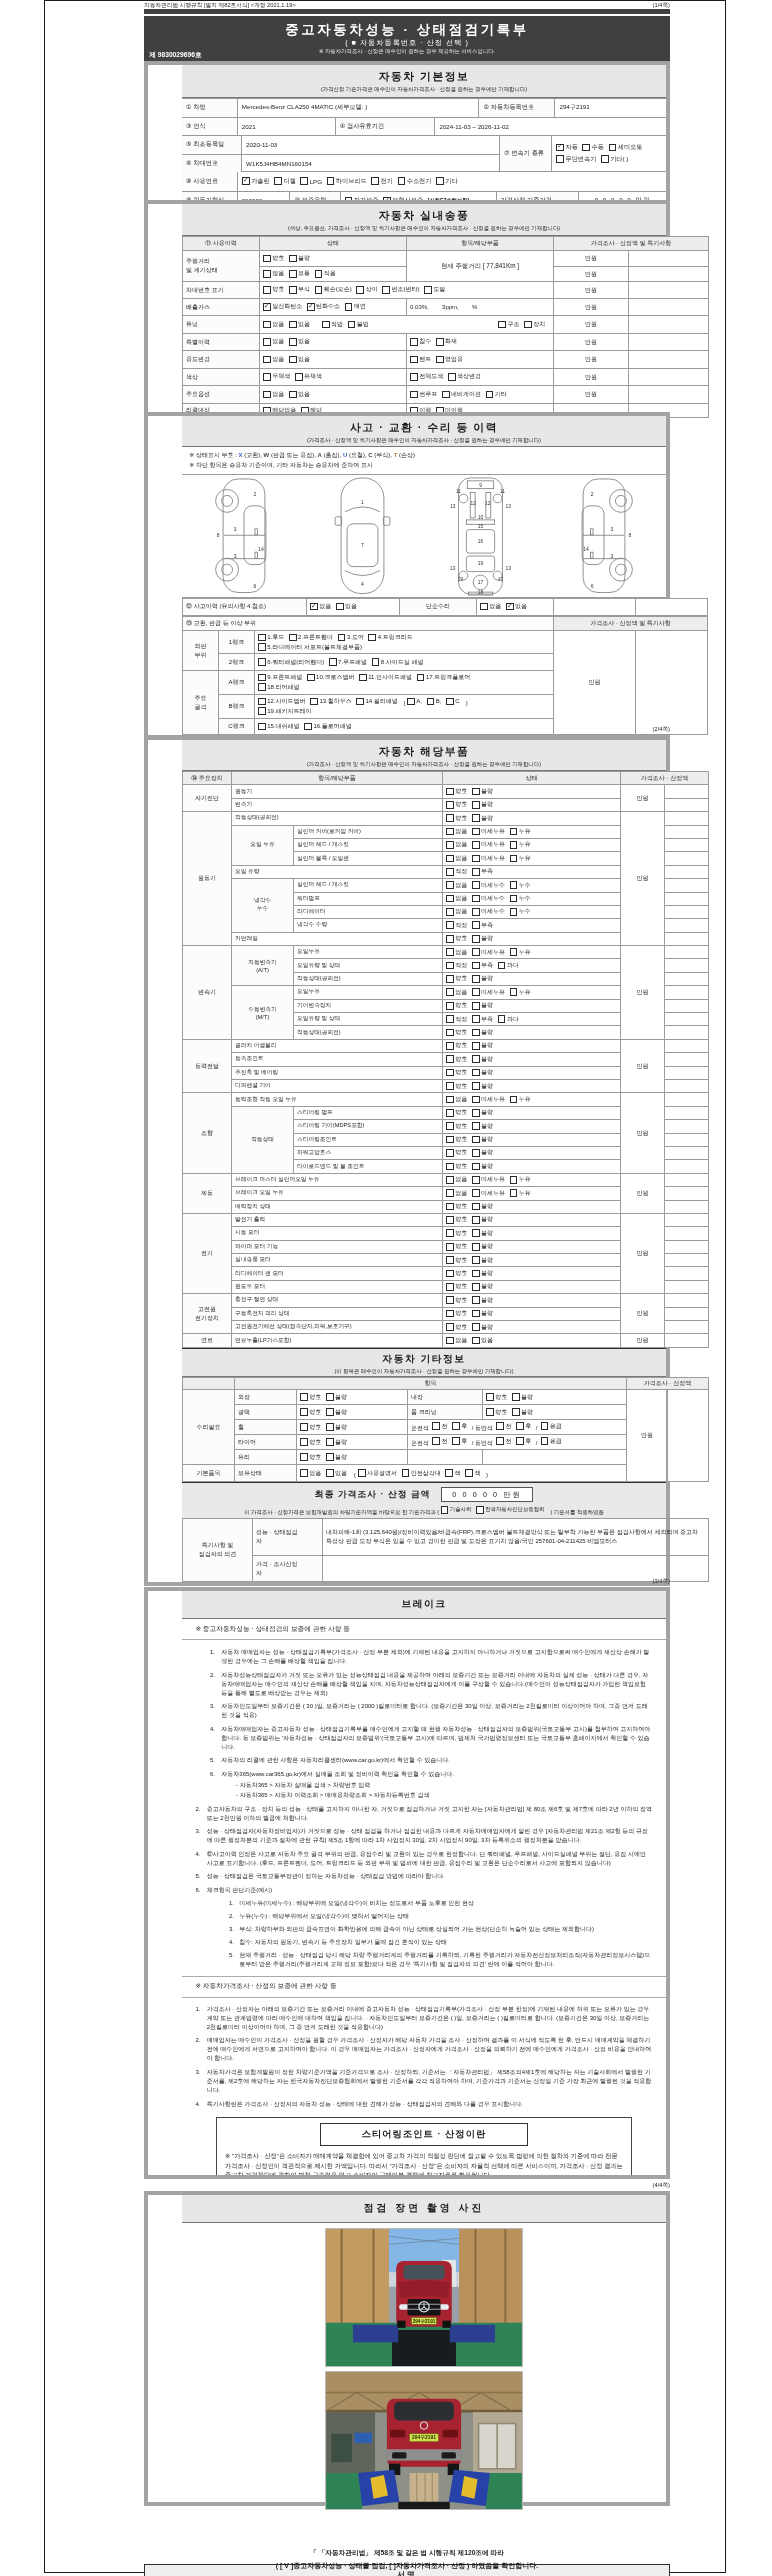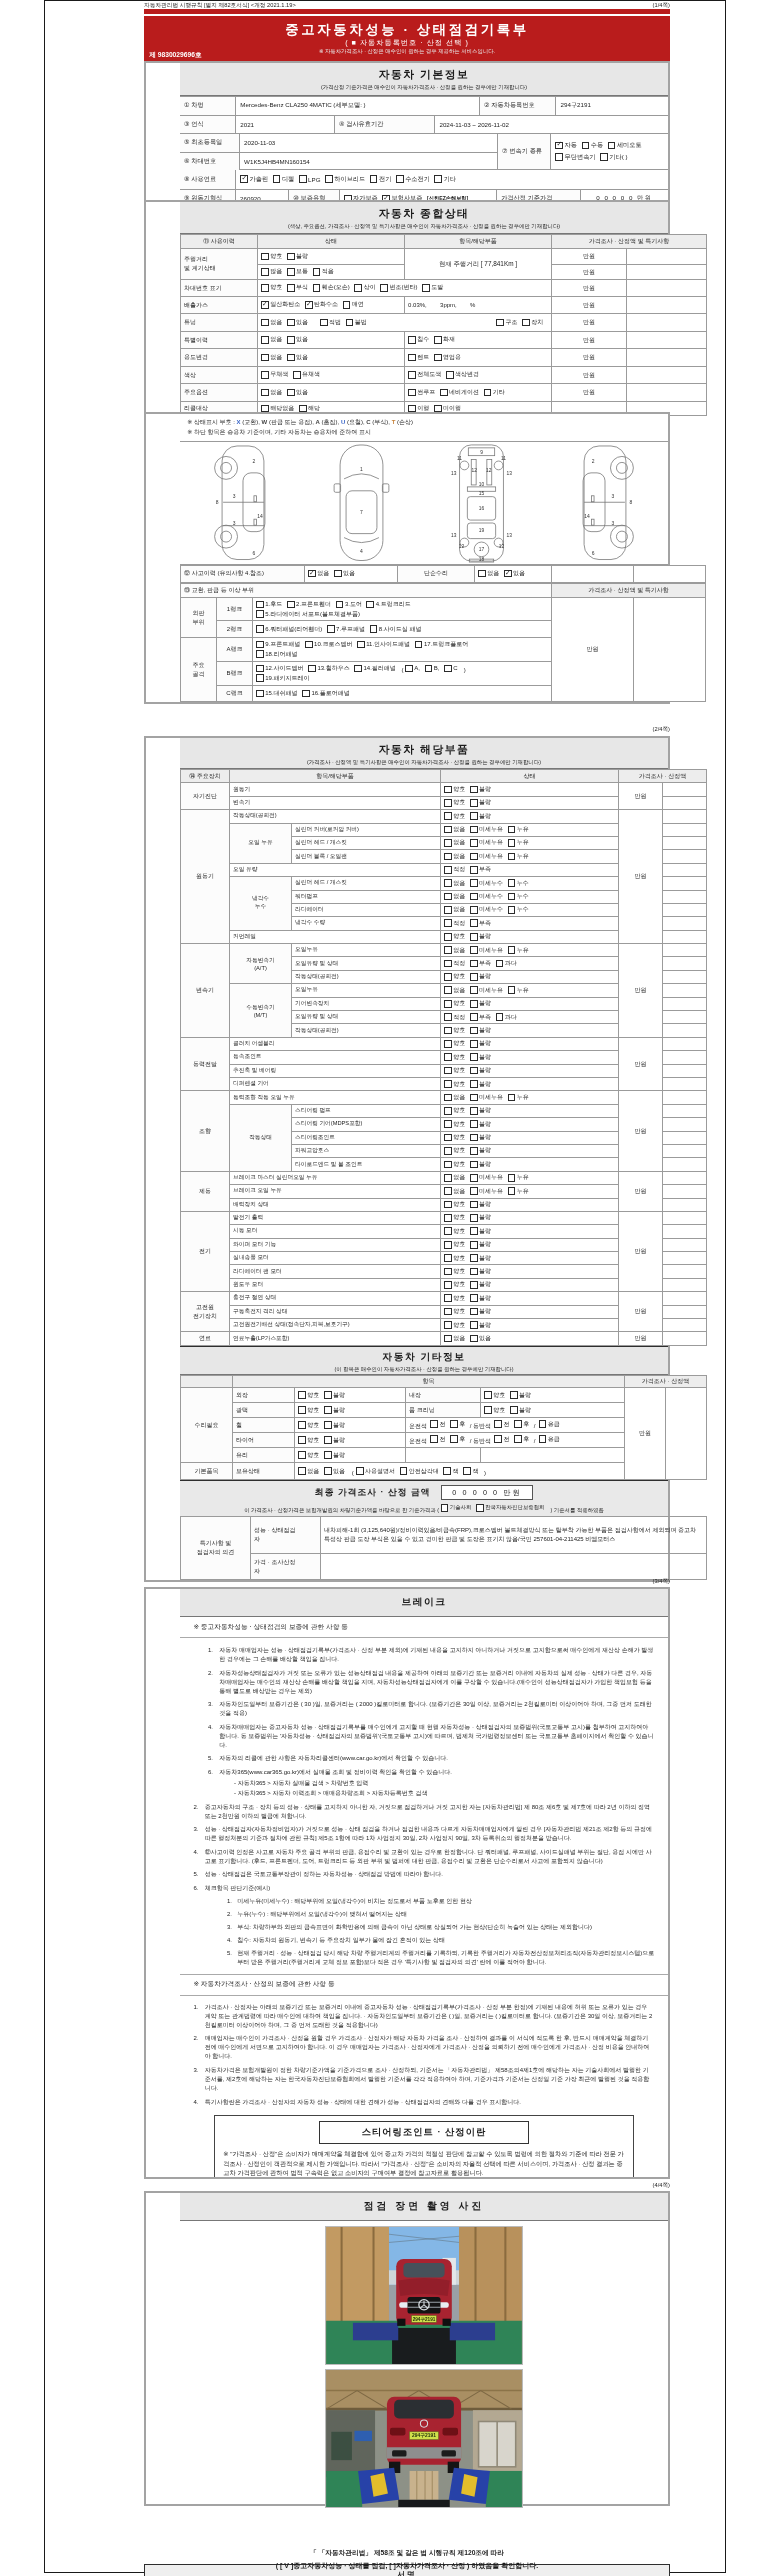--- a/index.html
+++ b/index.html
@@ -1,33 +1,33 @@
 <!DOCTYPE html>
 <html style="font-size:8.2px"><head>
 <meta charset="utf-8">
 <style>
   html,body{margin:0;padding:0;background:#fff;}
   body{width:773px;height:2576px;position:relative;font-family:"Liberation Sans","DejaVu Sans",sans-serif;color:#1c1c1c;overflow:hidden;}
   #page-border{position:absolute;left:44px;top:0;width:682px;height:2573px;border:1px solid #1a1a1a;box-sizing:border-box;}
   .blk{position:absolute;left:144px;width:526px;box-sizing:border-box;}
-  .sect{border:2px solid #a3a3a3;box-sizing:border-box;background:#fff;padding-left:34px;}
+  .sect{border:4px solid #a3a3a3;box-sizing:border-box;background:#fff;padding-left:34px;}
   .band{background:#e7e7e7;text-align:center;padding:4.6px 0 3.6px;border-bottom:0.5px solid #777;}
   .band h2{margin:0;font-size:10.8px;font-weight:bold;letter-spacing:1.5px;}
   .band .sub{font-size:5.4px;margin-top:2.1px;color:#222;}
   table{border-collapse:collapse;width:100%;table-layout:fixed;}
   td,th{border:0.5px solid #9b9b9b;font-size:6px;padding:0.5px 3.1px;box-sizing:border-box;overflow:hidden;vertical-align:middle;}
   th{background:#ededed;font-weight:normal;}
   .c{text-align:center;}
   .lab{background:#fcfcfc;}
   .price{text-align:center;}
   .cb{display:inline-flex;align-items:center;margin-right:4.6px;white-space:nowrap;}
   .bx{display:inline-block;width:5.7px;height:5.7px;border:0.8px solid #2b2b2b;margin-right:1.5px;position:relative;background:#fff;flex:0 0 auto;}
   .bx.ck:after{content:"✓";position:absolute;left:0;top:-2.1px;font-size:6.7px;font-weight:bold;color:#111;}
   
-  #masthead{background:#b91c1c;color:#fff;position:relative;height:52px;}
+  #masthead{background:#404040;color:#fff;position:relative;height:52px;}
   #masthead .rule{position:absolute;top:4.6px;left:0;width:100%;height:2.1px;background:#fff;}
   #masthead .t{position:absolute;top:11.3px;width:100%;text-align:center;font-size:13.4px;font-weight:bold;letter-spacing:2.6px;}
   #masthead .s{position:absolute;top:29px;width:100%;text-align:center;font-size:7.2px;letter-spacing:1px;}
   #masthead .n{position:absolute;top:39px;width:100%;text-align:center;font-size:5.4px;color:#e8e8e8;}
   #doc-no{position:absolute;left:5.2px;bottom:1px;font-size:6.7px;font-weight:bold;}
   
   .brow{display:flex;border-top:0.5px solid #999;}
   .bc{border-left:0.5px solid #999;padding:0 4.1px;font-size:6.2px;display:flex;align-items:center;box-sizing:border-box;overflow:hidden;}
   .bc:first-child{border-left:none;}
   .marker{position:absolute;right:0;font-size:5.7px;color:#222;text-align:right;width:103px;}
@@ -187,21 +187,21 @@
           <span style="font-size:5.2px;font-weight:bold;">[신한EZ손해보험]</span>
         </div>
     <div class="bc lab" style="width:90px">가격산정 기준가격</div>
     <div class="bc" style="width:95px;justify-content:center;letter-spacing:1.5px;">0  0  0  0  0  만원</div>
       </div>
     </div>
 </div>
 
 <div class="blk sect" id="comp-sect" style="top:200px;">
   <div class="band" style="height:32px;box-sizing:border-box;">
-    <h2>자동차 종합상태</h2>
+    <h2>자동차 실내송풍</h2>
     <div class="sub">(색상, 주요옵션, 가격조사 · 산정액 및 특기사항은 매수인이 자동차가격조사 · 산정을 원하는 경우에만 기재합니다)</div>
   </div>
   <div id="comp-table">
       <table>
         <colgroup>
           <col style="width:77px">
           <col style="width:147px">
           <col style="width:147px">
           <col style="width:75px">
           <col style="width:80px">
@@ -406,20 +406,24 @@
               </span></td>
             <td class="price"></td>
             <td class="blankcol"></td>
           </tr>
         </tbody>
       </table>
     </div>
 </div>
 
 <div class="blk sect" id="acc-sect" style="top:412px;">
+  <div class="band" style="height:31px;box-sizing:border-box;">
+    <h2>사고 · 교환 · 수리 등 이력</h2>
+    <div class="sub">(가격조사 · 산정액 및 특기사항은 매수인이 자동차가격조사 · 산정을 원하는 경우에만 기재합니다)</div>
+  </div>
   <div class="legend" id="acc-legend">
       <div>※ 상태표시 부호 : <span class="code-x">X</span> (교환), <span class="code-k">W</span> (판금 또는 용접), <span class="code-k">A</span> (흠집), <span class="code-u">U</span> (요철), <span class="code-k">C</span> (부식), <span class="code-t">T</span> (손상)</div>
       <div>※ 하단 항목은 승용차 기준이며, 기타 자동차는 승용차에 준하여 표시</div>
     </div>
   <div id="diagrams">
     <svg width="77" height="122" viewBox="0 0 150 245">
       <rect class="dg" x="34" y="8" width="84" height="228" rx="30"></rect>
       <rect class="dg" x="76" y="62" width="44" height="118" rx="16"></rect>
       <circle class="dg" cx="42" cy="52" r="23"></circle>
         <circle class="dg" cx="42" cy="52" r="11"></circle>

